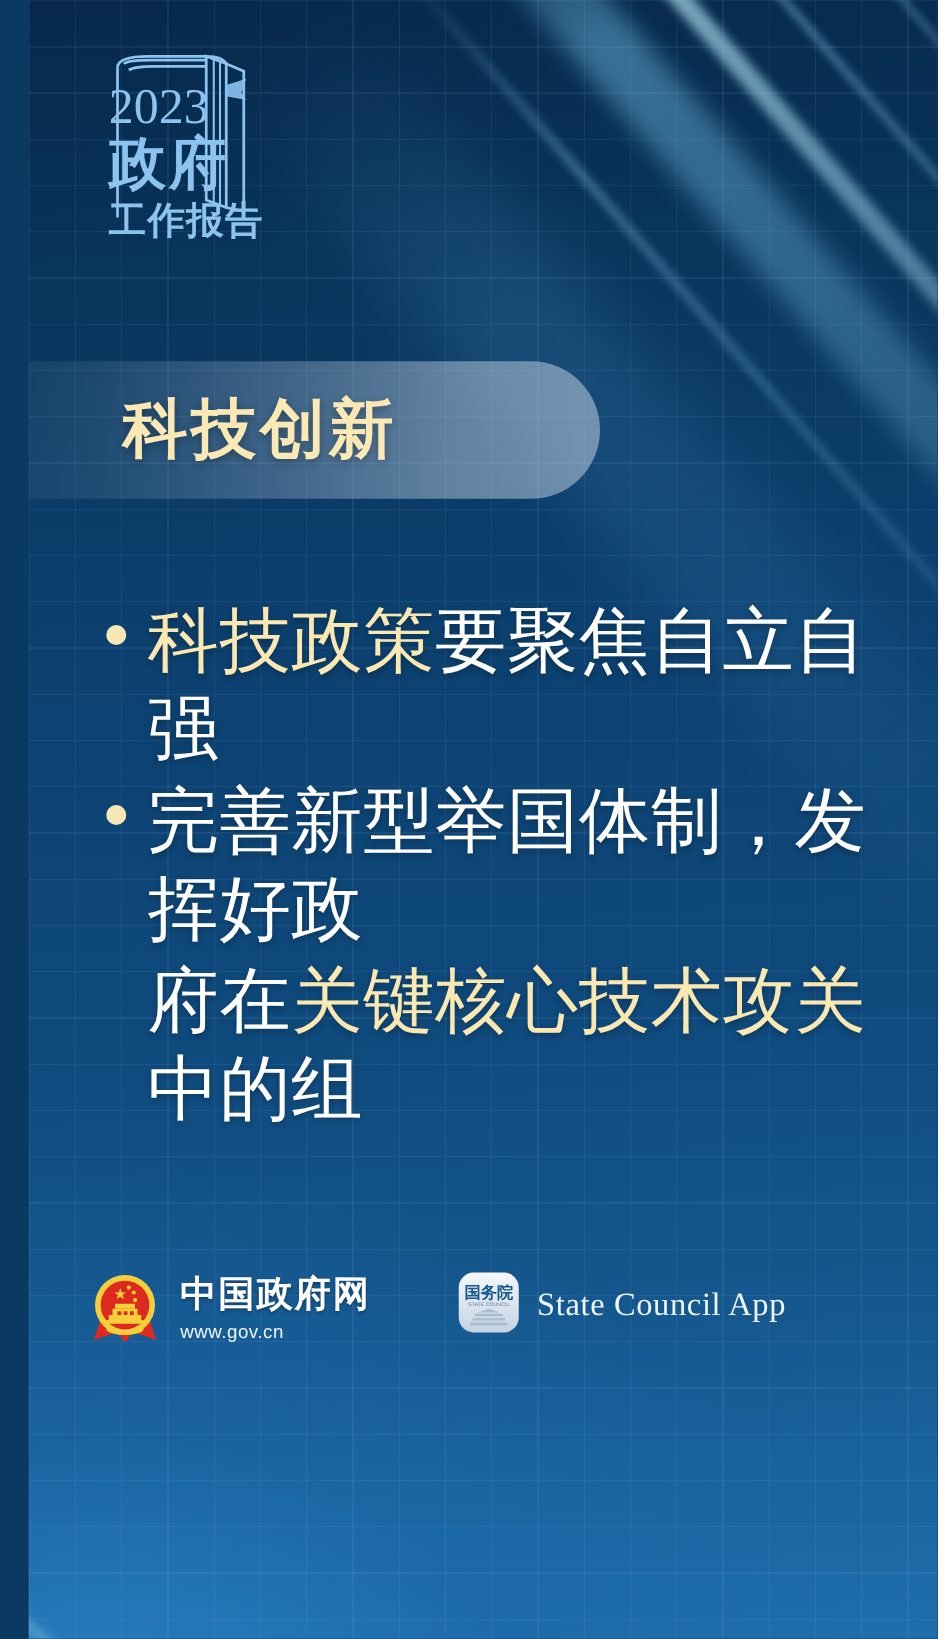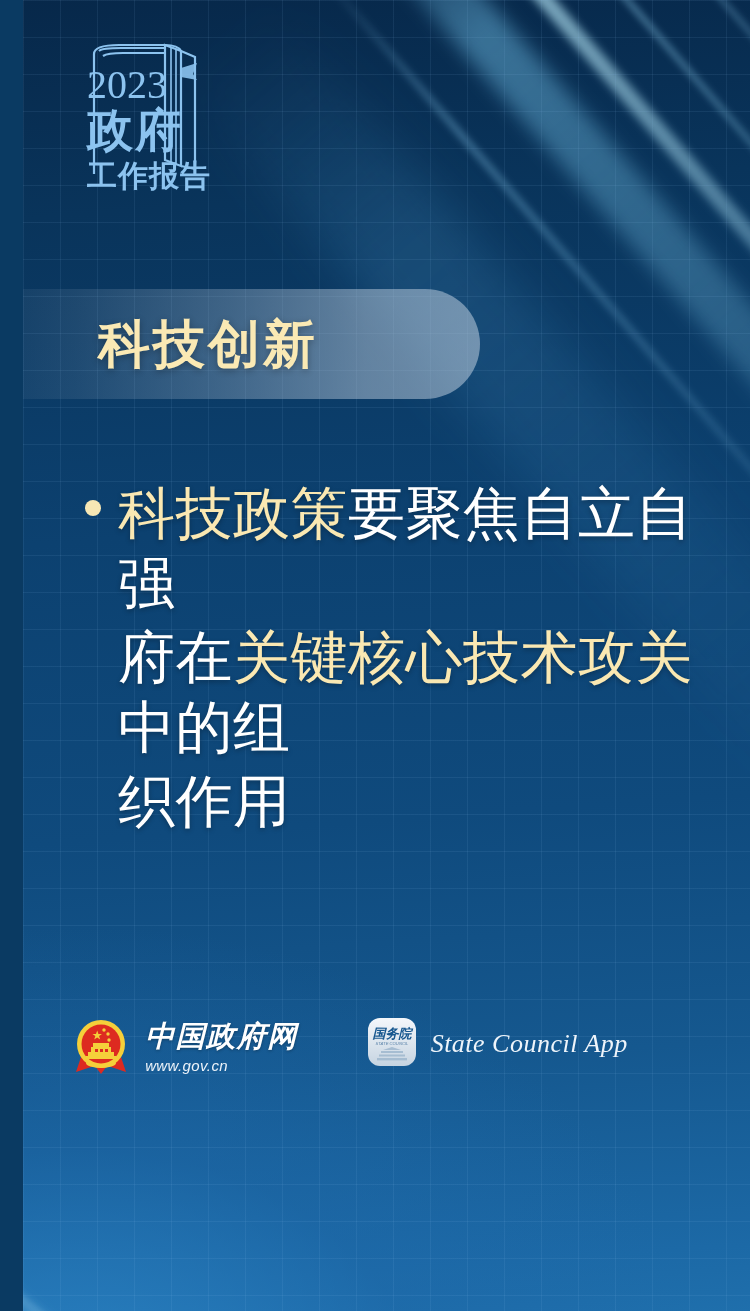--- a/index.html
+++ b/index.html
@@ -115,21 +115,20 @@
 
   
   #footer {
     position:absolute;
     left:0; top:1016px;
     width:652px;
     display:flex;
     justify-content:center;
     align-items:flex-start;
     gap:68px;
-    font-style:italic;
   }
   .brand { display:flex; align-items:center; gap:13px; }
   .brand-txt { display:flex; flex-direction:column; }
   .brand-cn {
     font-size:29px; font-weight:bold; color:#ffffff;
     letter-spacing:1.5px; line-height:1.15;
     text-shadow:0 1px 3px rgba(0,0,0,0.3);
   }
   .brand-sub {
     font-size:15px; color:#eef4fa; letter-spacing:0.4px;
@@ -190,29 +189,29 @@
 
   <div id="bullets">
       <div class="bullet-row">
         <div class="dot-col">
           <div class="dot"></div>
         </div>
         <div class="bullet-text"><span class="hl">科技政策</span><span>要聚焦自立自强</span></div>
       </div>
       <div class="bullet-row">
         <div class="dot-col">
-          <div class="dot hidden"></div>
+          <div class="dot"></div>
         </div>
-        <div class="bullet-text"><span>府在</span><span class="hl">关键核心技术攻关</span><span>中的组</span></div>
+        <div class="bullet-text"><span>完善新型举国体制，发挥好政</span></div>
       </div>
       <div class="bullet-row">
         <div class="dot-col">
           <div class="dot hidden"></div>
         </div>
-        <div class="bullet-text"><span>织作用</span></div>
+        <div class="bullet-text"><span>府在</span><span class="hl">关键核心技术攻关</span><span>中的组</span></div>
       </div>
     </div>
 
   <div id="footer">
 
     <div class="brand">
       <svg class="emblem" width="62" height="62" viewBox="0 0 62 62">
         <path d="M12 38 L6 56 L24 50 Z" fill="#dd2a20"></path>
         <path d="M50 38 L56 56 L38 50 Z" fill="#dd2a20"></path>
         <path d="M22 46 L31 58 L40 46 Z" fill="#dd2a20"></path>

